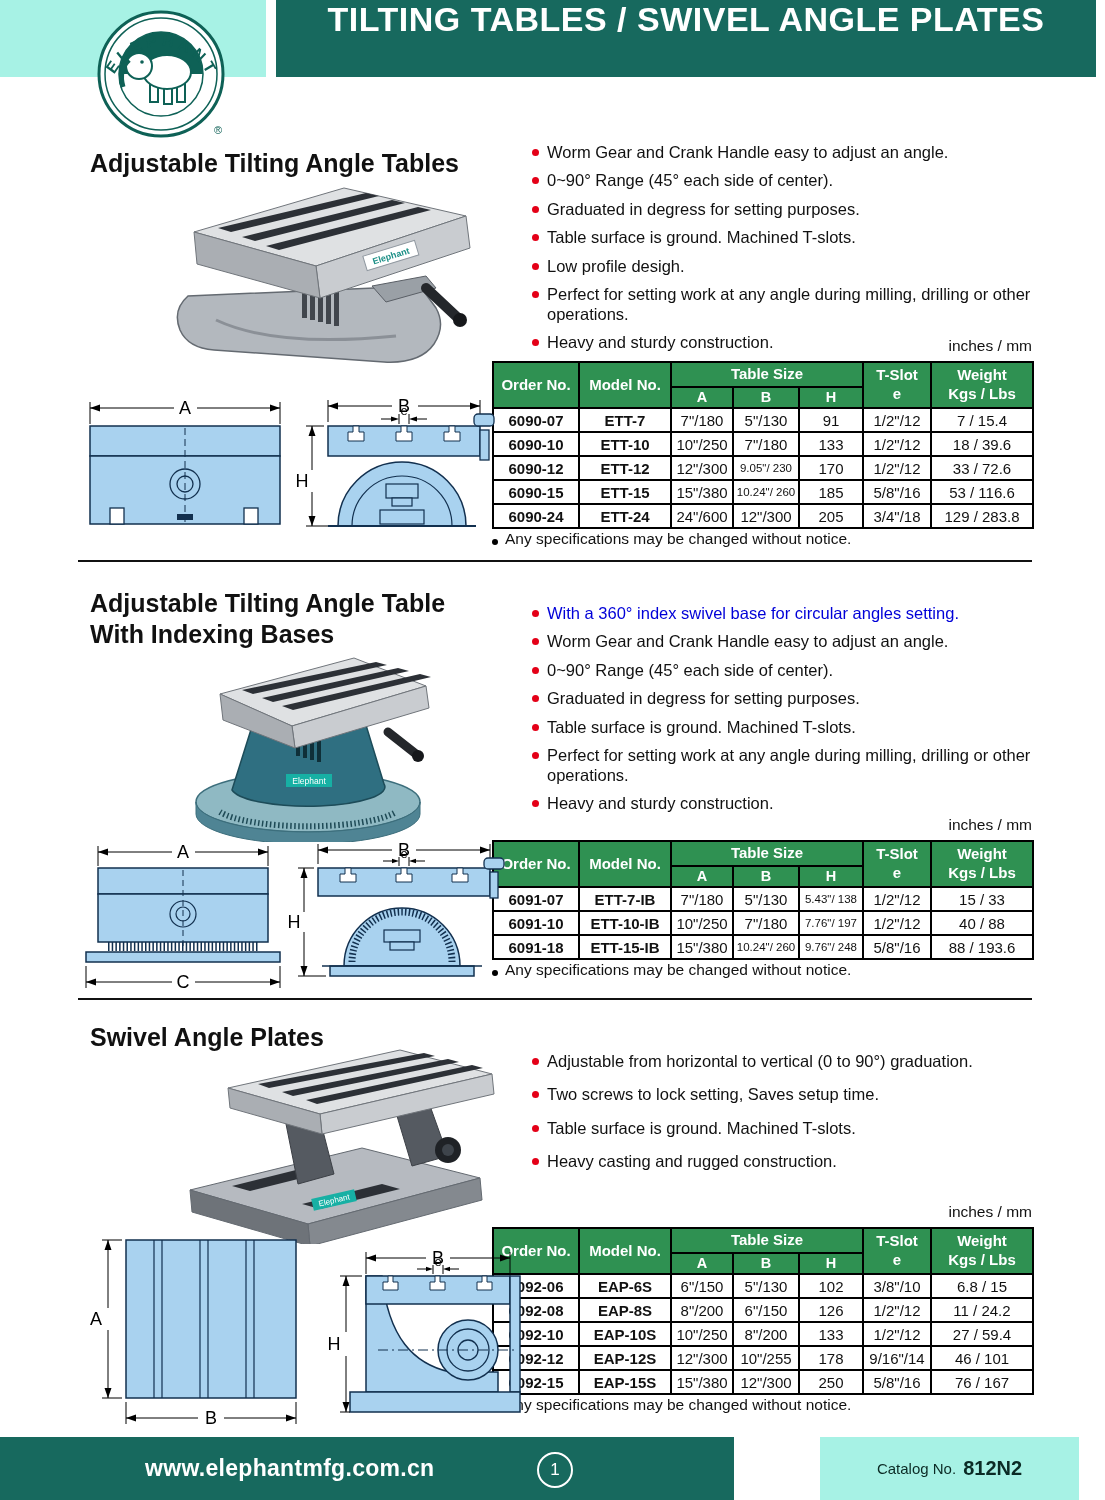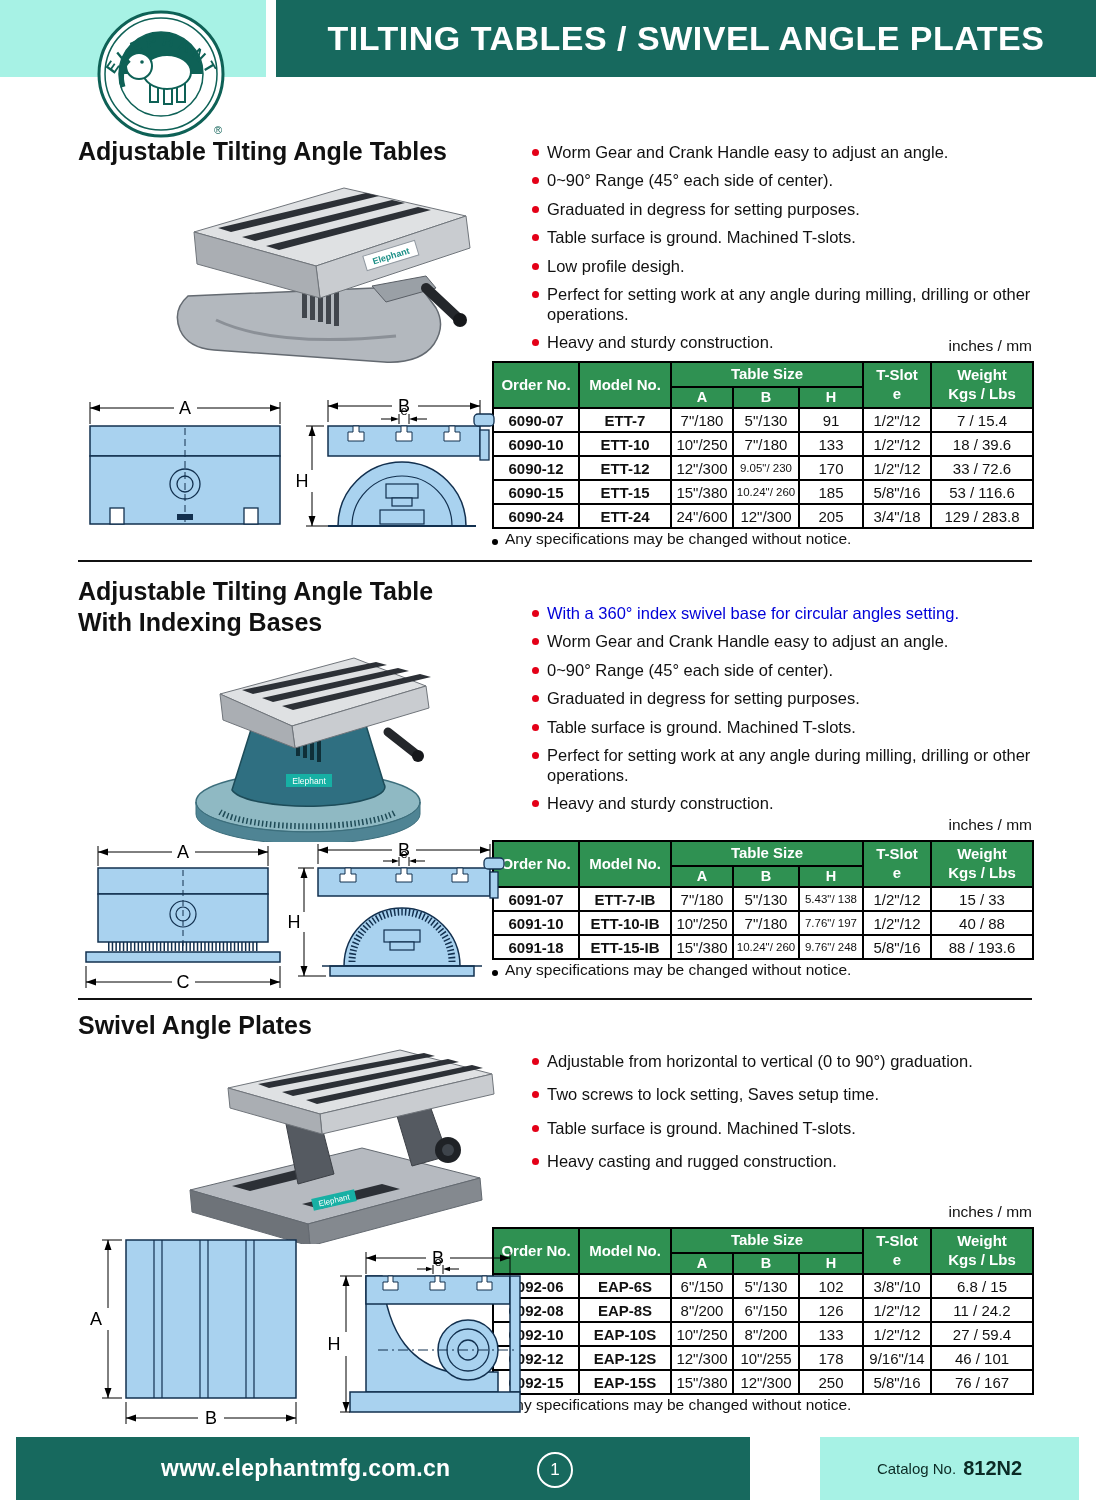--- a/index.html
+++ b/index.html
@@ -4,23 +4,23 @@
 <style>
   :root{
     --teal:#17695e; --mint:#a7f2e5; --green:#2f9152; --red:#e40017; --blue:#0000d8;
     --dfill:#a9d2ef; --dline:#12304f;
   }
   html,body{margin:0;padding:0;}
   body{width:1105px;height:1500px;position:relative;overflow:hidden;
        font-family:"Liberation Sans",sans-serif;background:#fff;color:#111;}
   .abs{position:absolute;}
   .mintblk{background:var(--mint);}
-  .banner{background:var(--teal);display:flex;align-items:center;justify-content:center;}
+  .banner{background:var(--teal);display:flex;justify-content:center;}
   .banner-title{color:#fff;font-size:34px;font-weight:bold;white-space:nowrap;letter-spacing:.5px;}
-  .sec-title{font-size:25px;font-weight:bold;line-height:1.22;margin:0;}
+  .sec-title{font-size:25px;font-weight:bold;line-height:1.22;margin:12px;}
   ul.bullets{list-style:none;margin:0;padding:0;}
   ul.bullets li{display:flex;margin-bottom:9px;font-size:16.5px;line-height:1.18;}
   ul.bullets.loose li{margin-bottom:14px;}
   .dot{flex:0 0 7px;width:7px;height:7px;border-radius:50%;background:var(--red);margin:6px 8px 0 0;}
   .units{font-size:15.5px;text-align:right;}
   table.spec{border-collapse:collapse;table-layout:fixed;width:540px;background:#fff;}
   .spec th,.spec td{border:2px solid #000;text-align:center;padding:0;overflow:hidden;}
   .spec thead th{background:var(--green);color:#fff;font-size:15px;line-height:1.25;font-weight:bold;}
   .spec thead tr:first-child th{height:23px;}
   .spec thead tr:last-child th{height:19px;font-size:14.5px;}
@@ -685,21 +685,21 @@
         <line x1="272" y1="180" x2="262" y2="180"></line>
       <line x1="268" y1="44" x2="268" y2="100"></line>
         <line x1="268" y1="124" x2="268" y2="180"></line>
     </g>
     <polygon points="268,44 264.5,54 271.5,54" fill="#000"></polygon>
       <polygon points="268,180 264.5,170 271.5,170" fill="#000"></polygon>
     <text x="256" y="118" class="dlab">H</text>
   </svg>
 </section>
 
-<div class="abs footer-teal" style="left:16px;top:1437px;width:734px;height:63px">
+<div class="abs footer-teal" style="left:0;top:1437px;width:734px;height:63px">
   <div class="website">www.elephantmfg.com.cn</div>
 </div>
 <div class="abs pnum" style="left:537px;top:1452px">
     <span>1</span>
   </div>
 <div class="abs footer-mint" style="left:820px;top:1437px;width:259px;height:63px">
   <span class="cat-label">Catalog No.</span>
   <span class="cat-num">812N2</span>
 </div>
 

